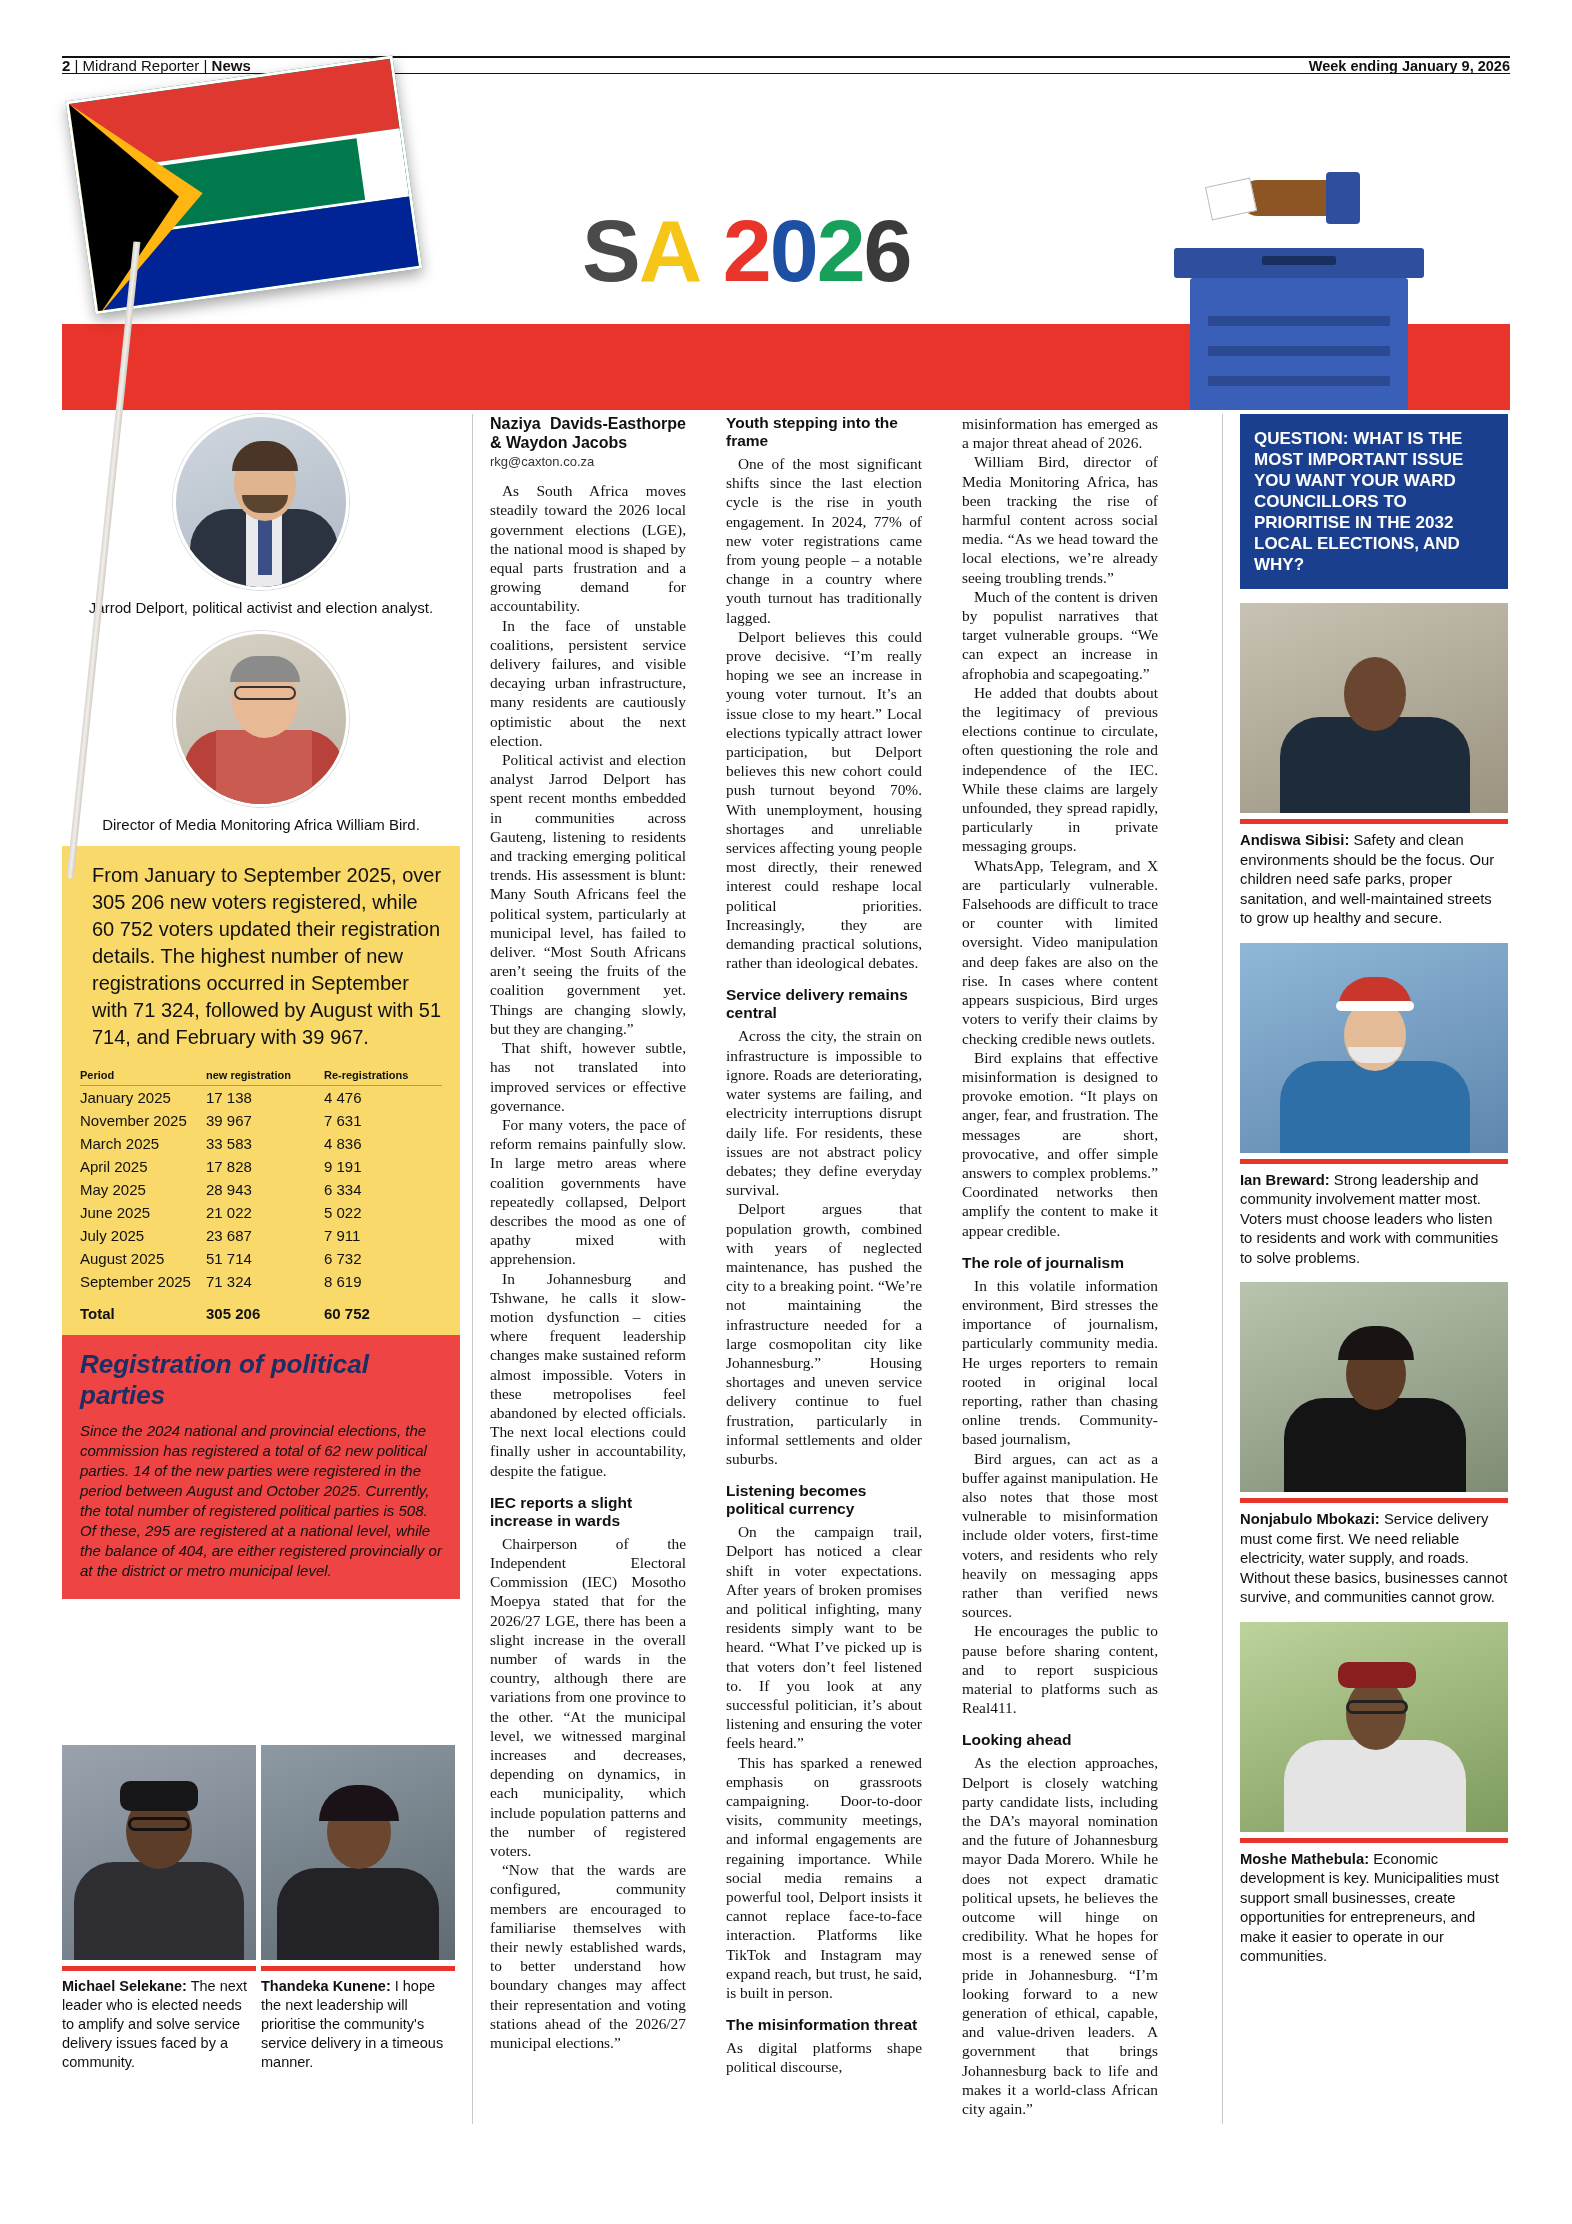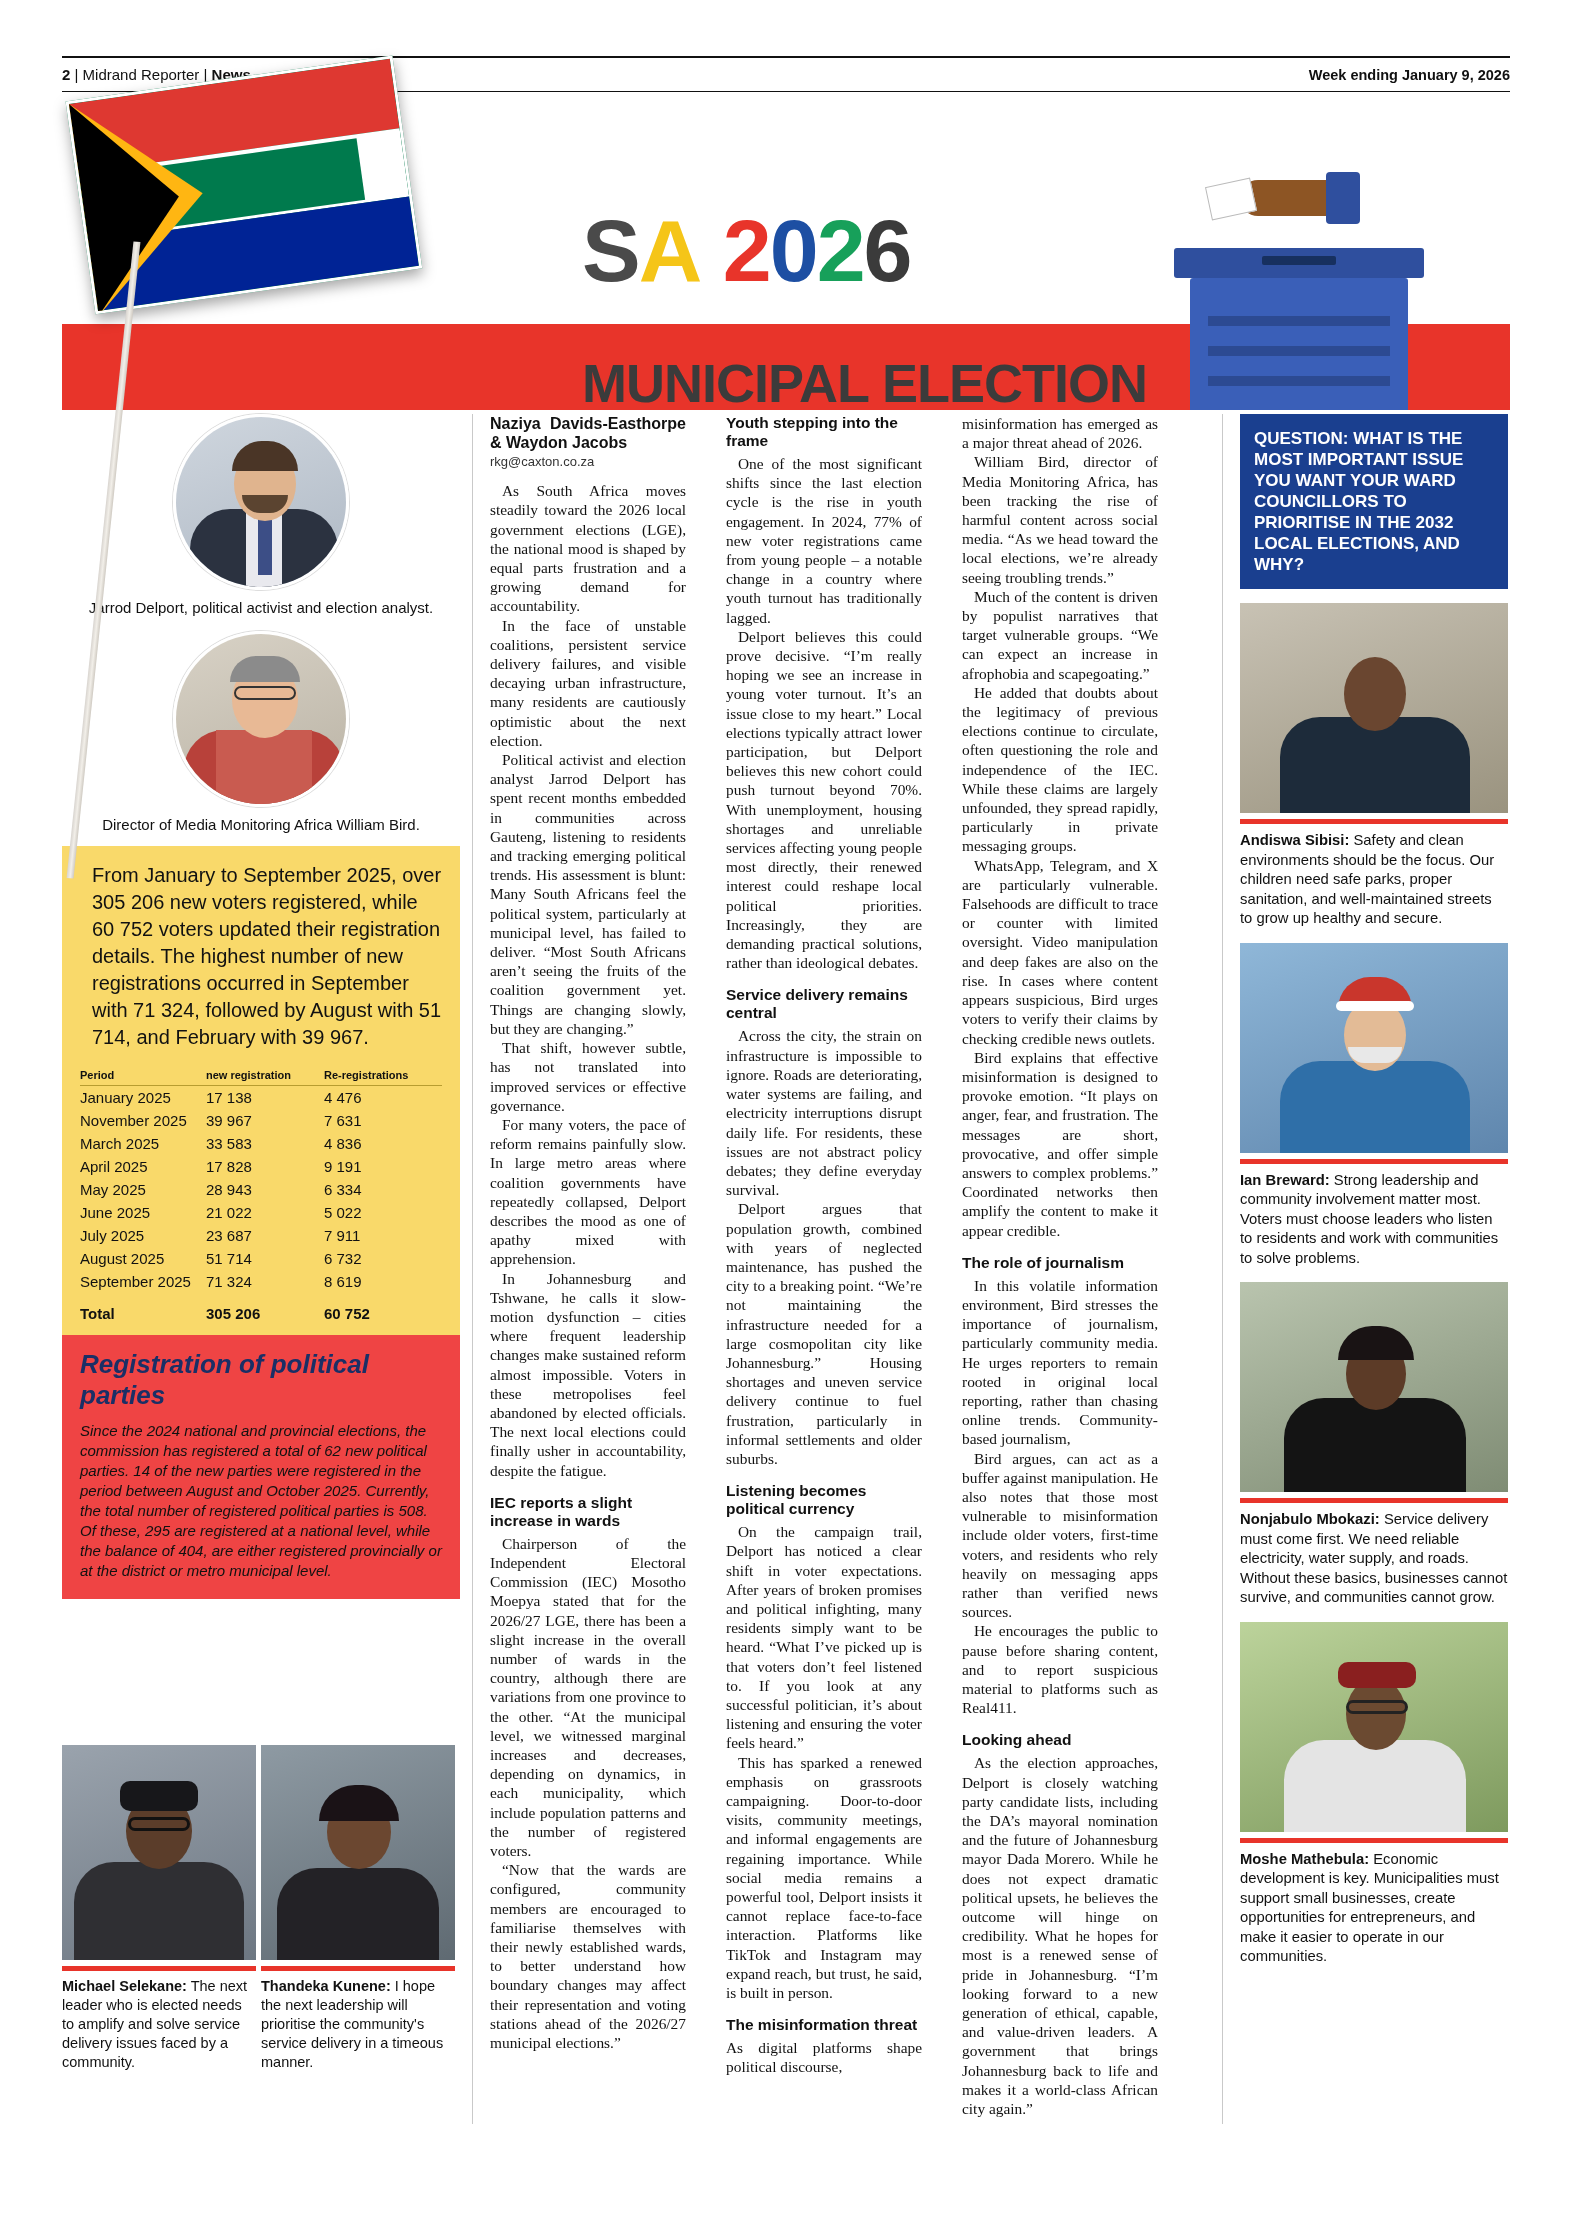--- a/index.html
+++ b/index.html
@@ -11,21 +11,21 @@
     color: #111;
     position: relative;
     overflow: hidden;
   }
   .page {
     position: absolute; left: 0; top: 0; width: 1572px; height: 2224px;
     padding: 0;
   }
   
   .masthead {
-    position: absolute; left: 62px; top: 56px; width: 1448px; height: 36px;
+    position: absolute; left: 62px; top: 56px; width: 1448px; height: 18px;
     border-top: 2px solid #111; border-bottom: 1px solid #111;
     display: flex; align-items: center; justify-content: space-between;
     font-family: "Liberation Sans", sans-serif;
     font-size: 15px;
   }
   .masthead .left { font-weight: 400; }
   .masthead .left b { font-weight: 700; }
   .masthead .right { font-weight: 700; font-size: 14.5px; }
 
   
@@ -186,21 +186,20 @@
     </div>
     <div class="hand">
       <div class="arm"></div>
       <div class="cuff"></div>
       <div class="paper"></div>
     </div>
 
     <div class="hero-title">
       <span class="s">S</span><span class="a">A</span>&nbsp;<span class="two">2</span><span class="zero">0</span><span class="twoB">2</span><span class="six">6</span>
     </div>
-    <div class="hero-sub">MUNICIPAL ELECTION</div>
 
   </div>
 
   <div class="flag-wrap">
     <div class="flag">
       <div class="top"></div>
       <div class="mid"></div>
       <div class="bot"></div>
       <div class="greenY"></div>
       <div class="whiteA"></div>

